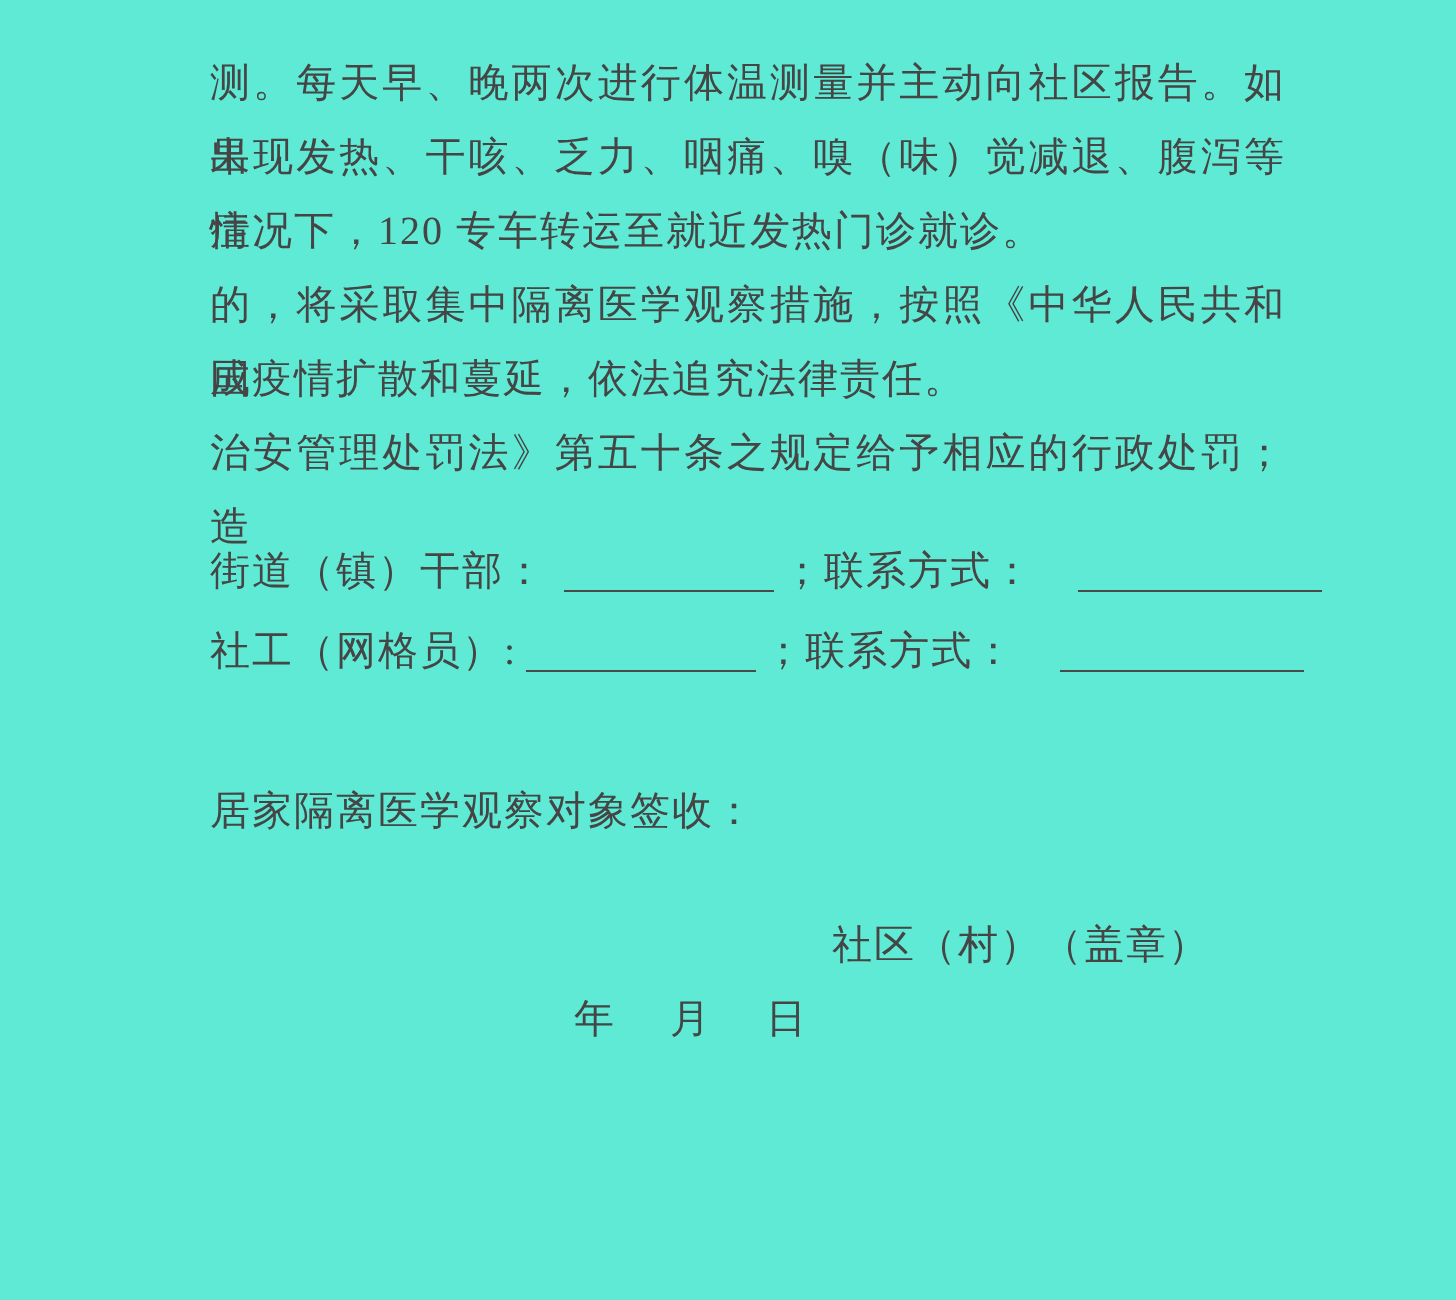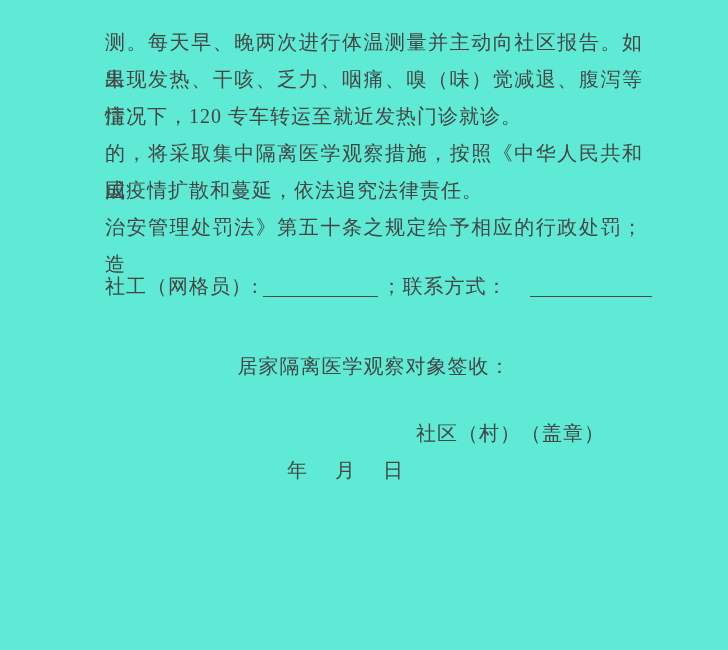--- a/index.html
+++ b/index.html
@@ -44,21 +44,21 @@
   .blank {
     display: inline-block;
     border-bottom: 1px solid #4a4a4a;
     height: 22px;
     vertical-align: -4px;
   }
   .b-name1 { width: 105px; margin-left: 9px; margin-right: 4px; }
   .b-name2 { width: 115px; margin-left: 4px; margin-right: 4px; }
   .b-phone { width: 122px; margin-left: 22px; }
 
-  .sign-line { margin-top: 42px; text-align: center; }
+  .sign-line { margin-top: 42px; }
 
   .stamp-block { margin-top: 30px; }
   .stamp-line {
     height: 37px;
     line-height: 37px;
     font-size: 20px;
     letter-spacing: 1px;
     text-align: right;
     padding-right: 38px;
   }
@@ -83,20 +83,23 @@
   </div>
 
   <div class="para">
     <div class="line just">的，将采取集中隔离医学观察措施，按照《中华人民共和国</div>
     <div class="line">成疫情扩散和蔓延，依法追究法律责任。</div>
     <div class="line just">治安管理处罚法》第五十条之规定给予相应的行政处罚；造</div>
   </div>
 
   <div class="form-section">
     <div class="form-row">
+      <span>街道（镇）干部：</span><span class="blank b-name1"></span><span>；联系方式：</span><span class="blank b-phone"></span>
+    </div>
+    <div class="form-row">
       <span>社工（网格员）:</span><span class="blank b-name2"></span><span>；联系方式：</span><span class="blank b-phone"></span>
     </div>
   </div>
 
   <div class="line sign-line">居家隔离医学观察对象签收：</div>
 
   <div class="stamp-block">
     <div class="stamp-line">社区（村）（盖章）</div>
     <div class="date-line">年　月　日</div>
   </div>

